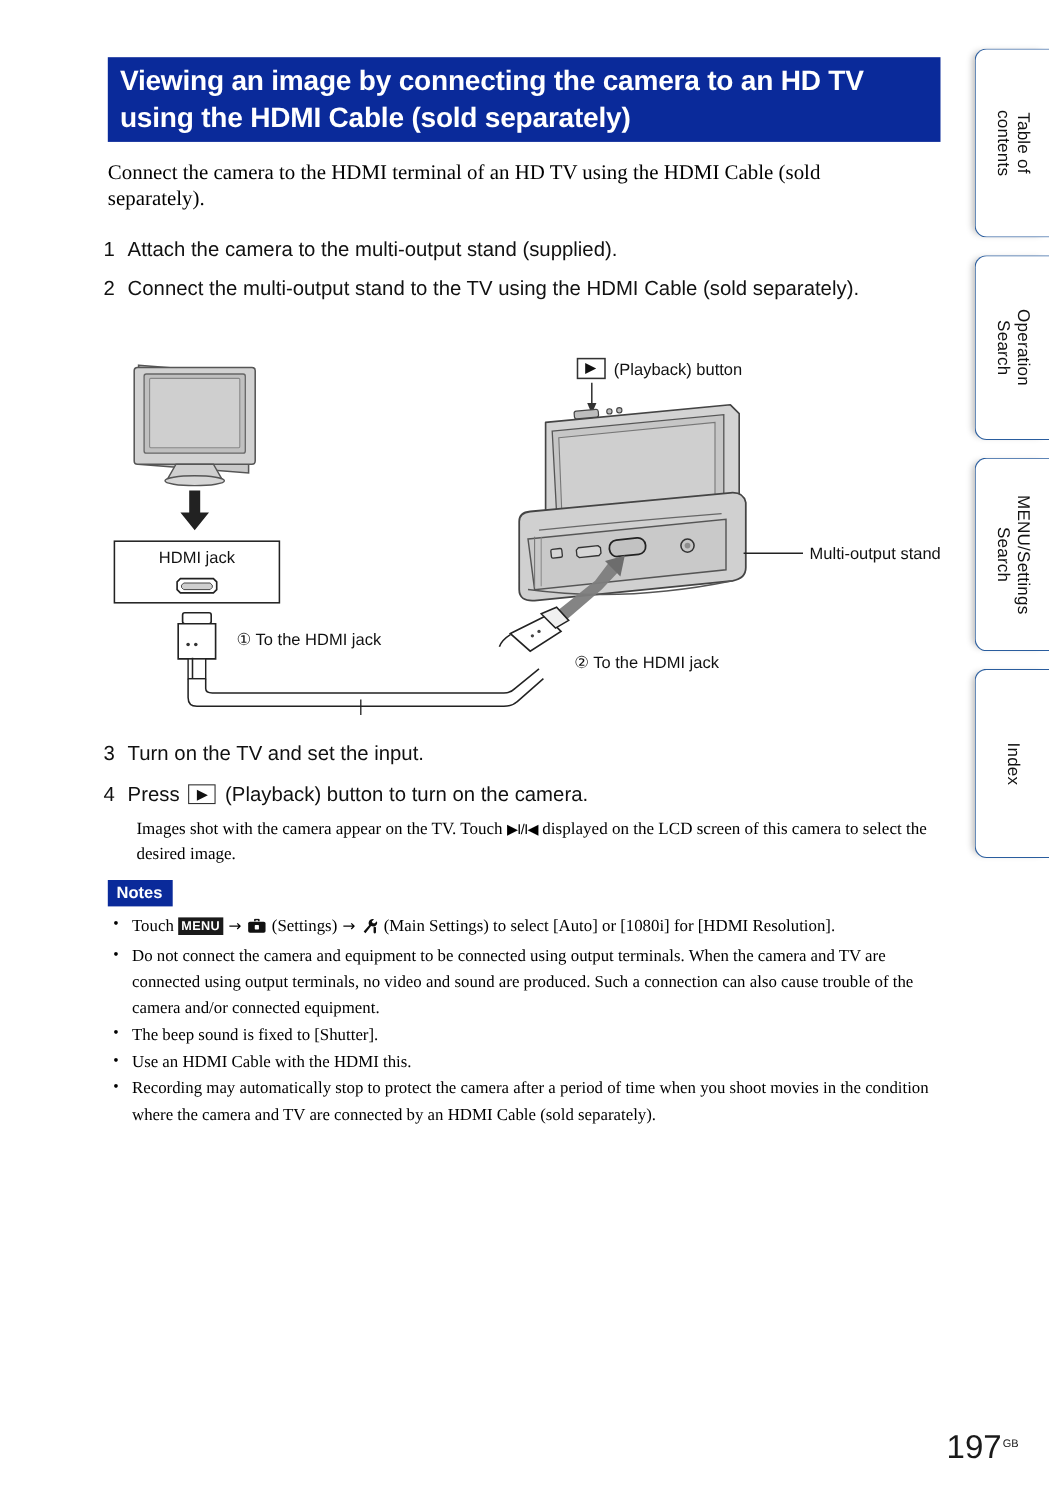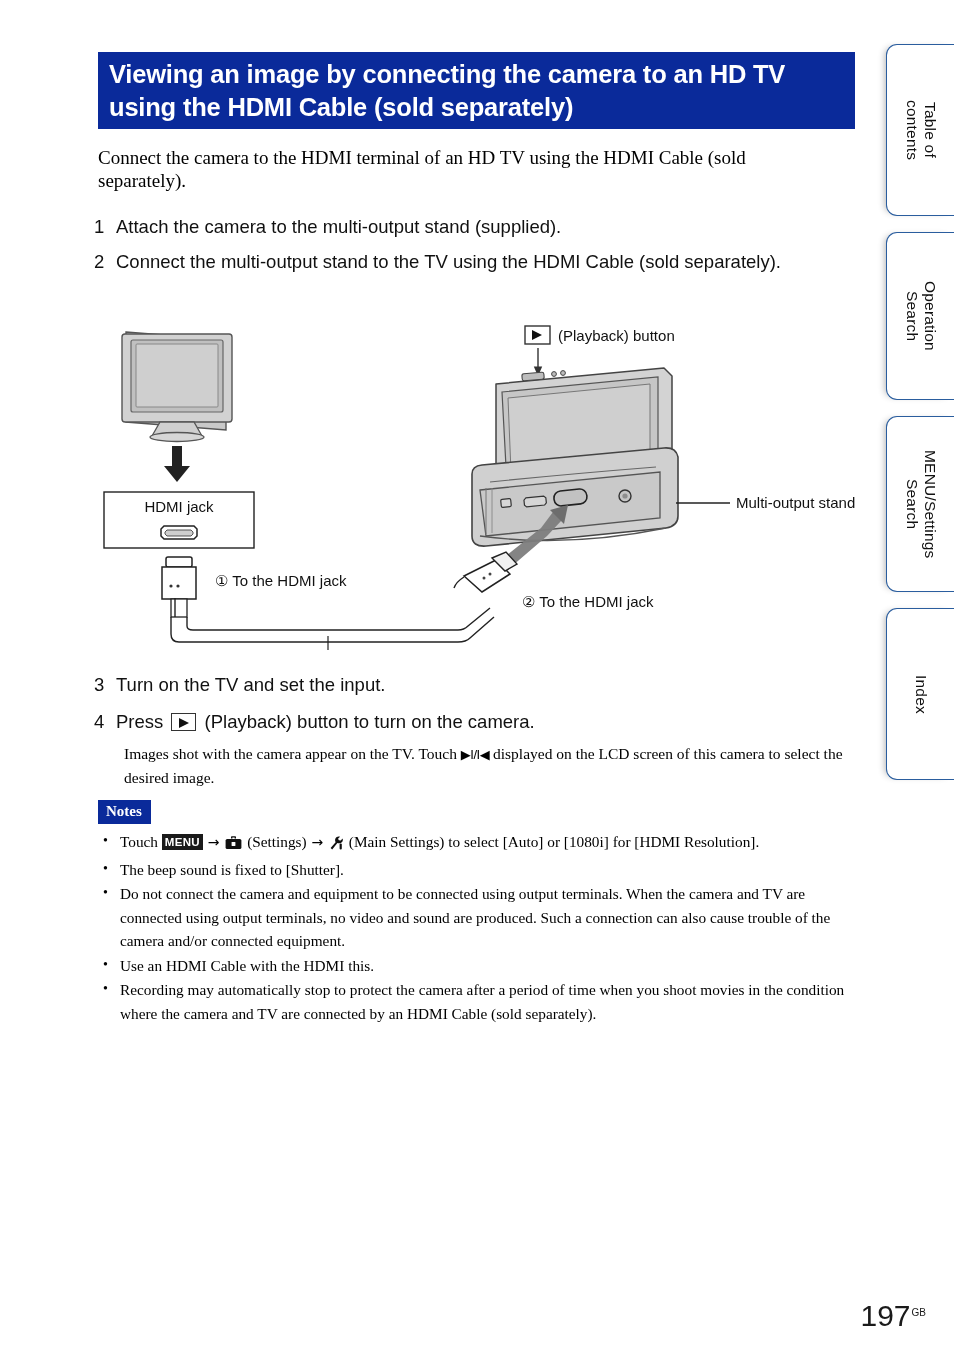--- a/index.html
+++ b/index.html
@@ -78,21 +78,21 @@
   
   #diagram { position:absolute; left:98px; top:320px; width:760px; height:330px; }
   #diagram svg { display:block; }
   .dlabel { font-family:"Liberation Sans", sans-serif; font-size:15px; fill:#111; }
 
   
   .notes-wrap { position:absolute; left:98px; top:800px; width:760px; }
   .notes-badge {
     display:inline-block;
     background:#0a2a9a; color:#fff;
-    font-family:Liberation Serif, serif;
+    font-family:Liberation Sans, sans-serif;
     font-weight:bold; font-size:15px; line-height:21px;
     padding:1px 9px 2px 8px;
   }
   ul.notes { list-style:none; margin:6px 0 0 0; padding:0; }
   ul.notes li {
     position:relative;
     padding-left:22px;
     font-size:15.3px; line-height:23.5px;
     color:#000; margin-bottom:1px;
   }
@@ -424,22 +424,22 @@
         <span class="arrow-g">→</span>
         <span class="ico-wrench">
           <svg width="15" height="14" viewBox="0 0 15 14">
             <path d="M3.2,13.4 L1.6,11.9 L6.6,6.2 C5.6,4.4 6.1,2.2 7.7,1.1 C8.7,0.4 9.9,0.3 11,0.7 L9,2.7 L9.9,4.3 L11.7,4.4 L13.6,2.4 C14.1,3.6 13.9,4.9 13.1,5.9 C12,7.3 10,7.7 8.4,6.9 Z" fill="#111"></path>
             <rect x="10.6" y="7.4" width="2.2" height="6.2" rx="1" fill="#111"></rect>
           </svg>
         </span>
         <span>(Main Settings) to select [Auto] or [1080i] for [HDMI Resolution].</span>
       </li>
 
+      <li>Do not connect the camera and equipment to be connected using output terminals. When the camera and TV are connected using output terminals, no video and sound are produced. Such a connection can also cause trouble of the camera and/or connected equipment.</li>
       <li>The beep sound is fixed to [Shutter].</li>
-      <li>Do not connect the camera and equipment to be connected using output terminals. When the camera and TV are connected using output terminals, no video and sound are produced. Such a connection can also cause trouble of the camera and/or connected equipment.</li>
       <li>Use an HDMI Cable with the HDMI this.</li>
       <li>Recording may automatically stop to protect the camera after a period of time when you shoot movies in the condition where the camera and TV are connected by an HDMI Cable (sold separately).</li>
     </ul>
   </div>
 
   <div class="tabs">
     <div class="tab" style="top:0px;height:172px;">
       <span class="tab-label">Table of
 contents</span>
     </div>

